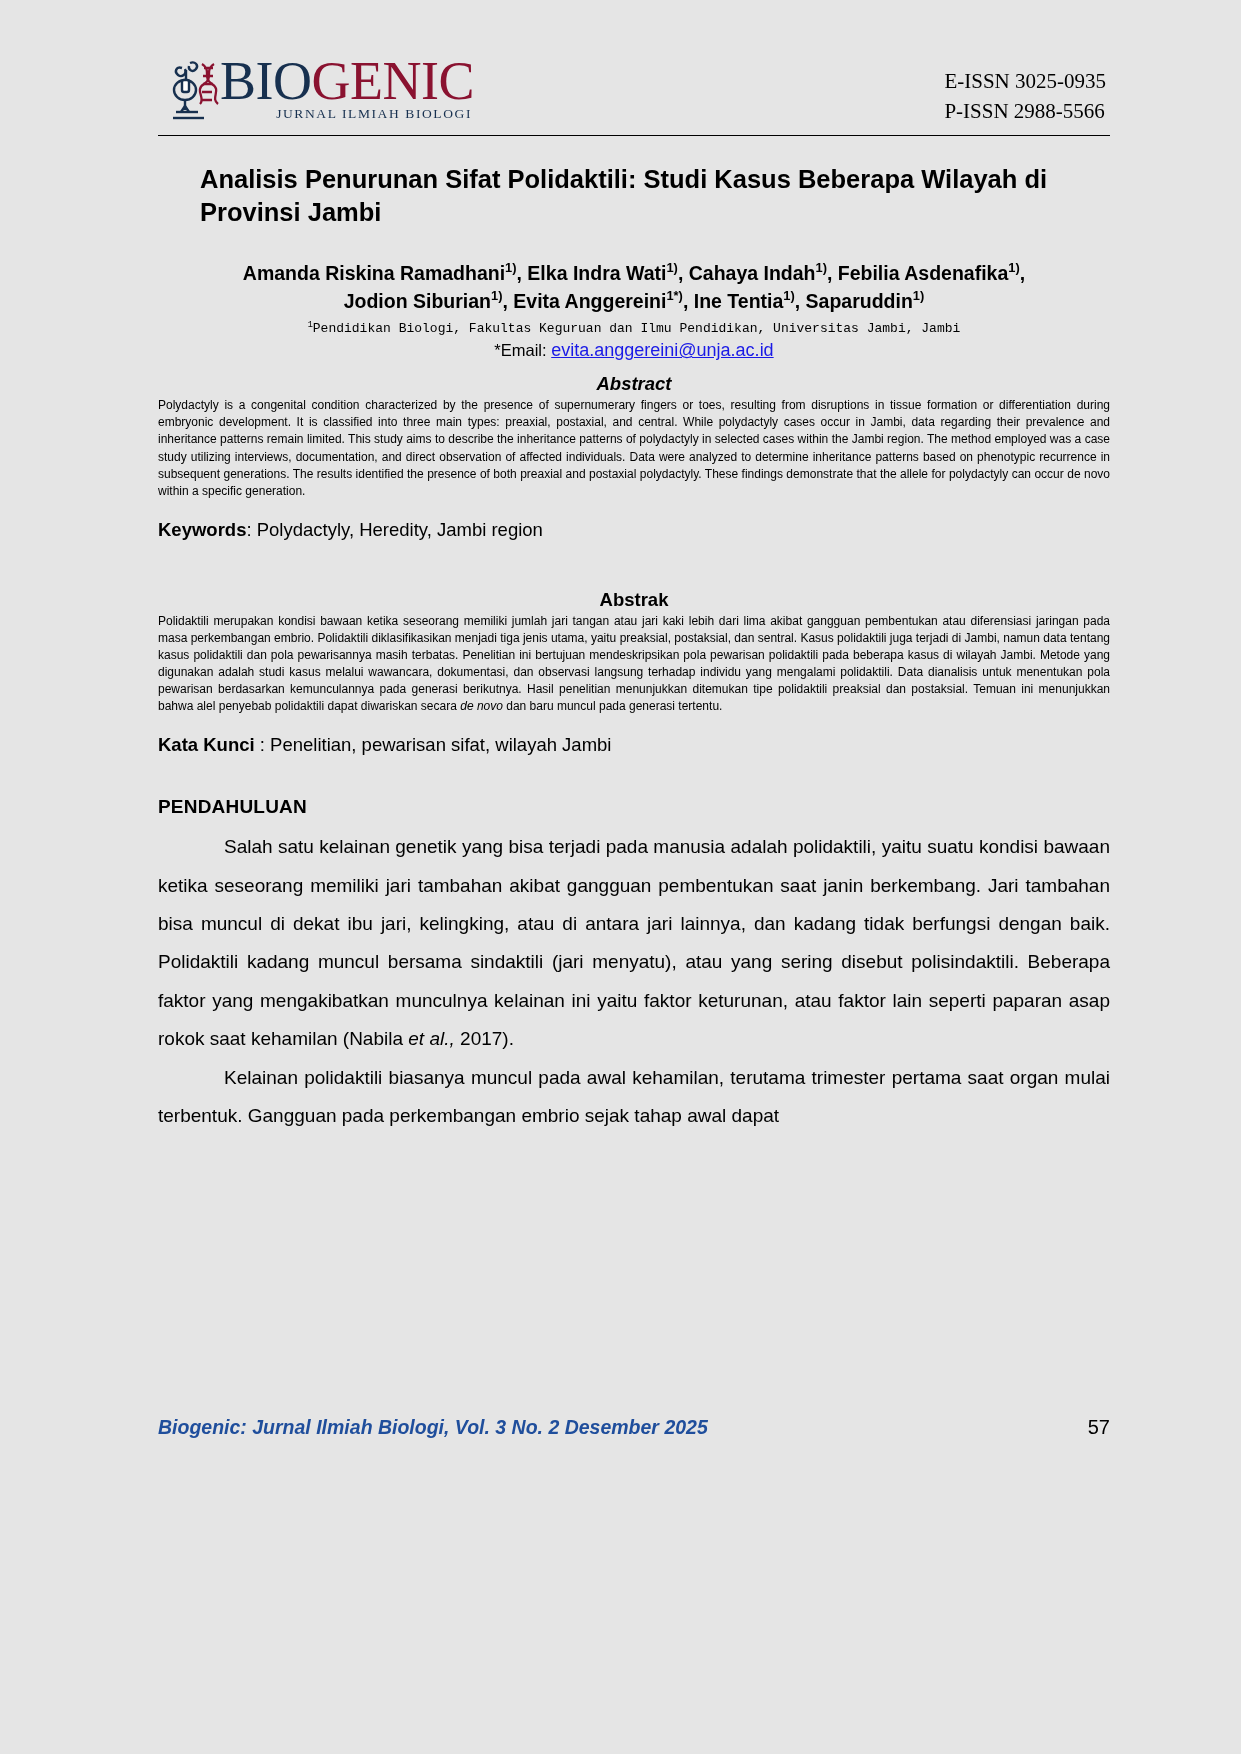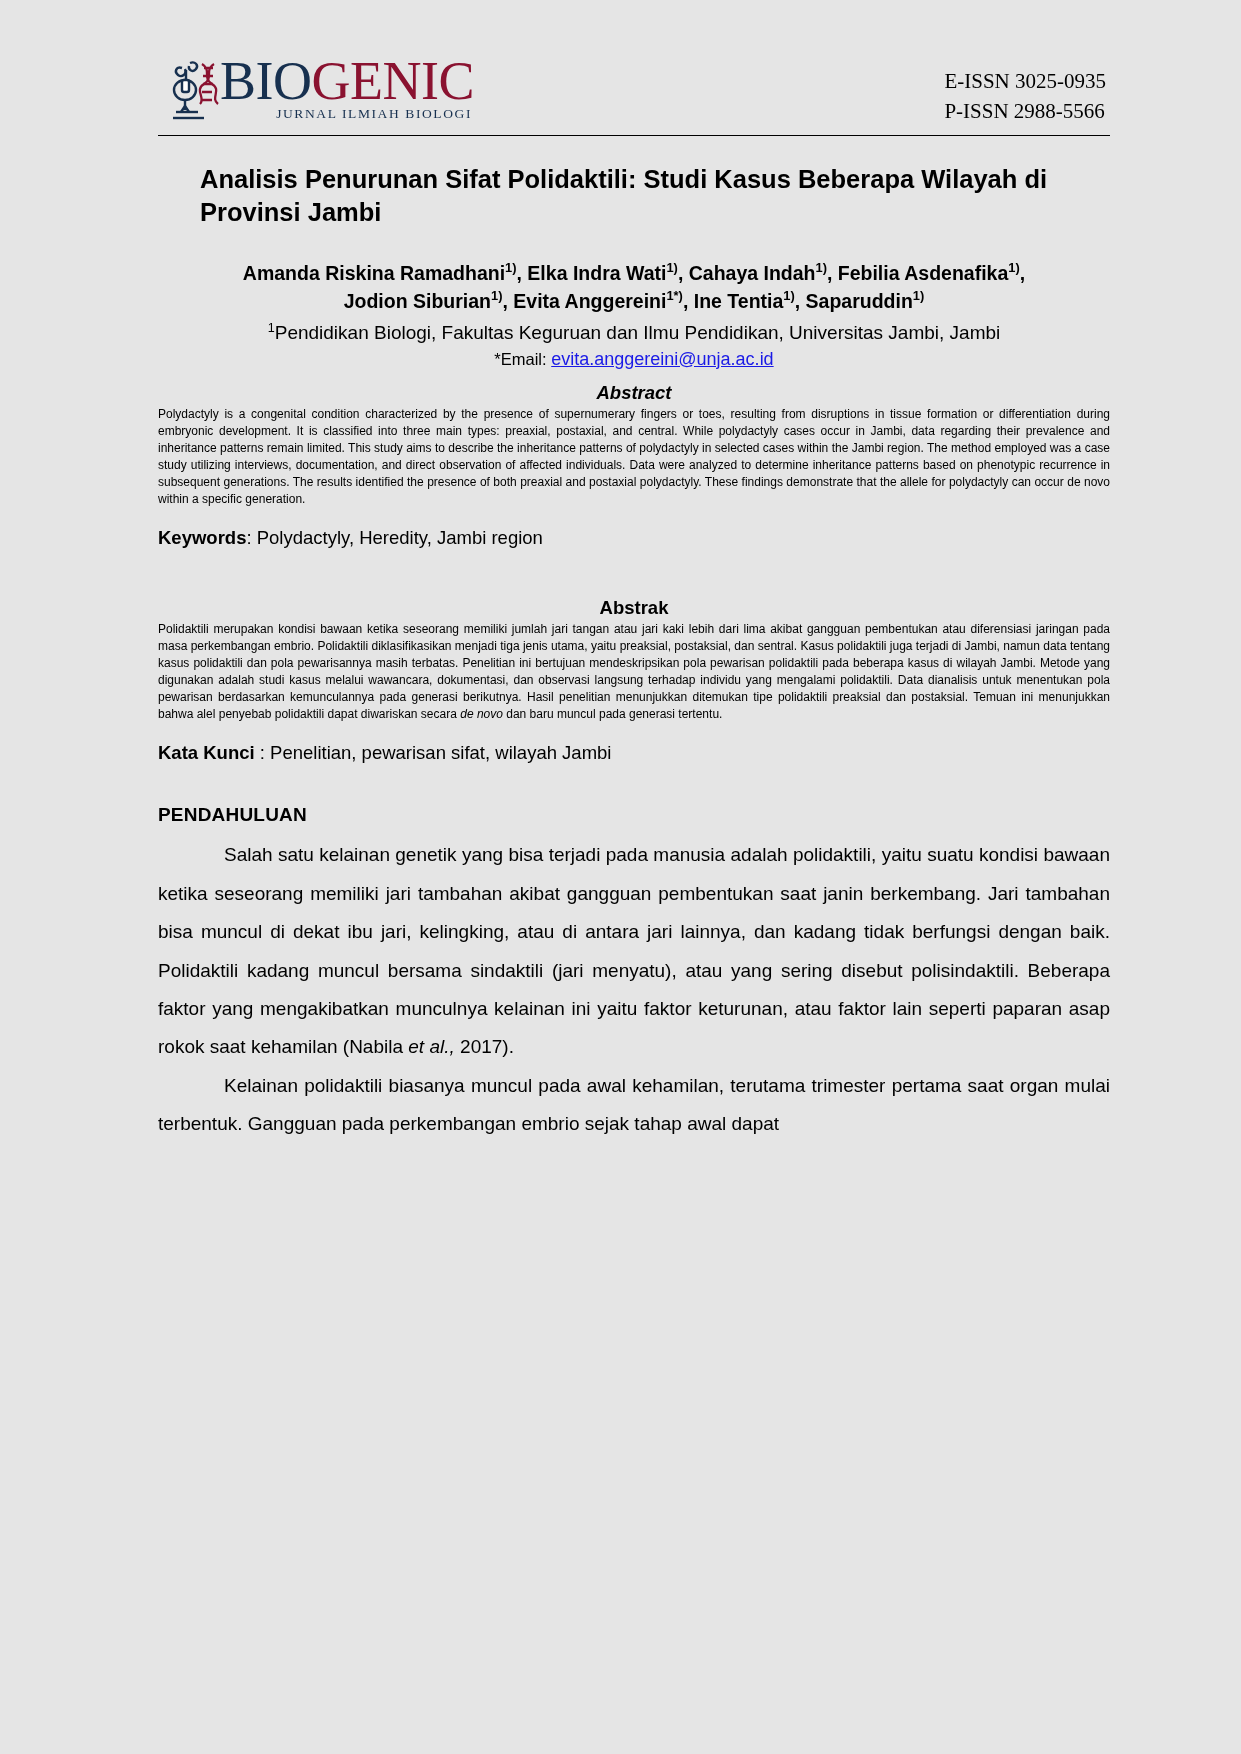--- a/index.html
+++ b/index.html
@@ -96,23 +96,24 @@
   .authors {
     text-align: center;
     font-size: 19.5px;
     font-weight: bold;
     line-height: 1.42;
     margin: 30px 8px 0 8px;
   }
   .authors sup { font-size: 0.66em; font-weight: bold; }
   .affiliation {
     text-align: center;
-    font-size: 19px;
+    font-size: 13px;
     line-height: 1.35;
     margin-top: 4px;
+    font-family: Liberation Mono, monospace;
   }
   .affiliation sup { font-size: 0.66em; }
   .email-line {
     text-align: center;
     font-size: 16.5px;
     margin-top: 3px;
   }
   .email-link {
     color: #1a1ae6;
     text-decoration: underline;
@@ -240,13 +241,17 @@
     <div class="sec-head">Abstrak</div>
     <div class="abstract-body"><span>Polidaktili merupakan kondisi bawaan ketika seseorang memiliki jumlah jari tangan atau jari kaki lebih dari lima akibat gangguan pembentukan atau diferensiasi jaringan pada masa perkembangan embrio. Polidaktili diklasifikasikan menjadi tiga jenis utama, yaitu preaksial, postaksial, dan sentral. Kasus polidaktili juga terjadi di Jambi, namun data tentang kasus polidaktili dan pola pewarisannya masih terbatas. Penelitian ini bertujuan mendeskripsikan pola pewarisan polidaktili pada beberapa kasus di wilayah Jambi. Metode yang digunakan adalah studi kasus melalui wawancara, dokumentasi, dan observasi langsung terhadap individu yang mengalami polidaktili. Data dianalisis untuk menentukan pola pewarisan berdasarkan kemunculannya pada generasi berikutnya. Hasil penelitian menunjukkan ditemukan tipe polidaktili preaksial dan postaksial. Temuan ini menunjukkan bahwa alel penyebab polidaktili dapat diwariskan secara </span><i class="sp">de novo</i><span> dan baru muncul pada generasi tertentu.</span></div>
     <div class="keywords"><b>Kata Kunci</b><span> : Penelitian, pewarisan sifat, wilayah Jambi</span></div>
 
     <div class="body-head">PENDAHULUAN</div>
     <div class="body-para"><span>Salah satu kelainan genetik yang bisa terjadi pada manusia adalah polidaktili, yaitu suatu kondisi bawaan ketika seseorang memiliki jari tambahan akibat gangguan pembentukan saat janin berkembang. Jari tambahan bisa muncul di dekat ibu jari, kelingking, atau di antara jari lainnya, dan kadang tidak berfungsi dengan baik. Polidaktili kadang muncul bersama sindaktili (jari menyatu), atau yang sering disebut polisindaktili. Beberapa faktor yang mengakibatkan munculnya kelainan ini yaitu faktor keturunan, atau faktor lain seperti paparan asap rokok saat kehamilan (Nabila </span><i class="sp">et al.,</i><span> 2017).</span></div>
     <div class="body-para second">Kelainan polidaktili biasanya muncul pada awal kehamilan, terutama trimester pertama saat organ mulai terbentuk. Gangguan pada perkembangan embrio sejak tahap awal dapat</div>
 
   </div>
 
+  <div class="footer">
+    <div class="footer-left">Biogenic: Jurnal Ilmiah Biologi, Vol. 3 No. 2 Desember 2025</div>
+    <div class="footer-right">57</div>
+  </div>
 </div>
 
 </body></html>

